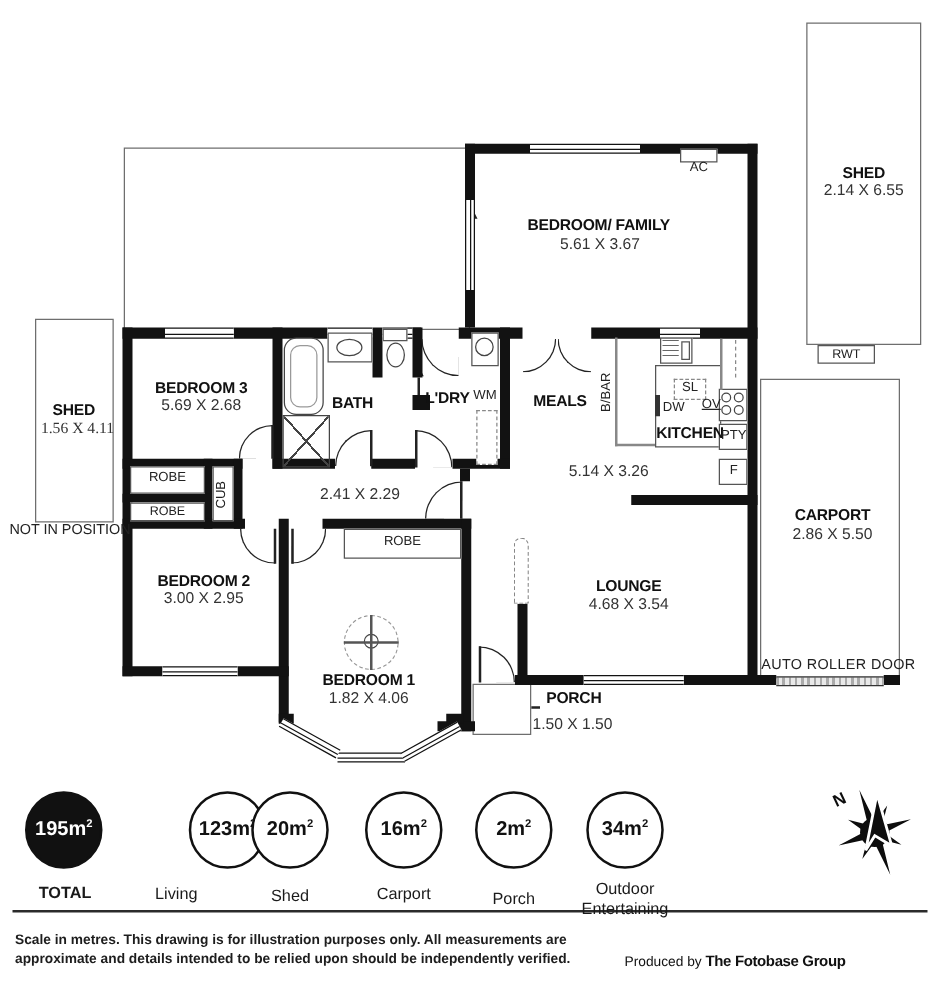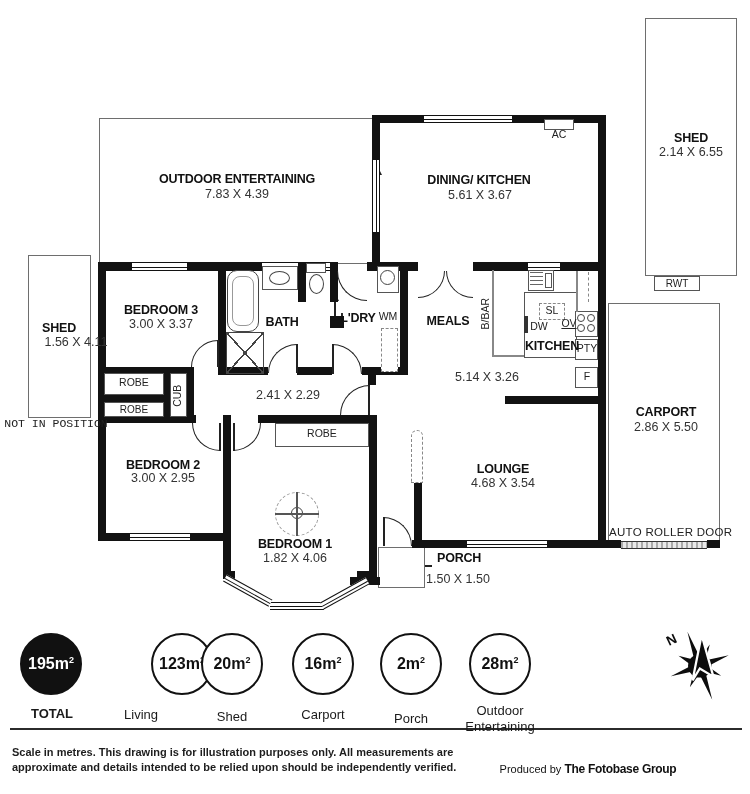--- a/index.html
+++ b/index.html
@@ -52,35 +52,33 @@
   .divider{position:absolute;background:#2b2b2b;}
   .foot{position:absolute;font-size:11px;color:#1d1d1d;line-height:1.2;font-weight:bold;}
   .prod{position:absolute;font-size:11px;color:#111;text-align:center;}
   .prod b{font-size:12px;letter-spacing:-0.3px;}
 </style>
 </head>
 <body>
 
 <div id="plan">
 
-  <div class="lbl rname" style="left:137px;top:173px;width:200px;">OUTDOOR ENTERTAINING</div>
-  <div class="lbl rdim" style="left:137px;top:188px;width:200px;">7.83 X 4.39</div>
-
-  <div class="lbl rname" style="left:399px;top:174px;width:160px;">DINING/ KITCHEN</div>
+
+  <div class="lbl rname" style="left:399px;top:174px;width:160px;">BEDROOM/ FAMILY</div>
   <div class="lbl rdim" style="left:400px;top:189px;width:160px;">5.61 X 3.67</div>
 
   <div class="lbl rname" style="left:641px;top:132px;width:100px;">SHED</div>
   <div class="lbl rdim" style="left:641px;top:146px;width:100px;">2.14 X 6.55</div>
 
   <div class="lbl rname" style="left:9px;top:322px;width:100px;">SHED</div>
-  <div class="lbl rdim" style="left:26px;top:336px;width:100px;">1.56 X 4.11</div>
-  <div class="lbl note" style="left:1px;top:418px;width:110px;font-family:Liberation Mono, monospace;">NOT IN POSITION</div>
+  <div class="lbl rdim" style="left:12px;top:336px;width:100px;font-family:Liberation Serif, serif;">1.56 X 4.11</div>
+  <div class="lbl note" style="left:1px;top:418px;width:110px;">NOT IN POSITION</div>
 
   <div class="lbl rname" style="left:81px;top:304px;width:160px;">BEDROOM 3</div>
-  <div class="lbl rdim" style="left:81px;top:318px;width:160px;">3.00 X 3.37</div>
+  <div class="lbl rdim" style="left:81px;top:318px;width:160px;">5.69 X 2.68</div>
 
   <div class="lbl rname" style="left:252px;top:316px;width:60px;">BATH</div>
   <div class="lbl rname" style="left:328px;top:312px;width:60px;">L'DRY</div>
   <div class="lbl sm" style="left:373px;top:311px;width:30px;">WM</div>
 
   <div class="lbl rname" style="left:408px;top:315px;width:80px;">MEALS</div>
   <div class="lbl rname" style="left:512px;top:340px;width:80px;">KITCHEN</div>
   <div class="lbl rdim" style="left:437px;top:371px;width:100px;">5.14 X 3.26</div>
 
   <div class="lbl rdim" style="left:233px;top:389px;width:110px;">2.41 X 2.29</div>
@@ -275,21 +273,21 @@
   <div class="circle" style="left:201px;top:633px;">
       <span><span>20m</span><sup>2</sup></span>
     </div>
   <div class="circle" style="left:292px;top:633px;">
       <span><span>16m</span><sup>2</sup></span>
     </div>
   <div class="circle" style="left:380px;top:633px;">
       <span><span>2m</span><sup>2</sup></span>
     </div>
   <div class="circle" style="left:469px;top:633px;">
-      <span><span>28m</span><sup>2</sup></span>
+      <span><span>34m</span><sup>2</sup></span>
     </div>
 
   <div class="clabel bold" style="left:-3px;top:706px;width:110px;">TOTAL</div>
   <div class="clabel" style="left:86px;top:707px;width:110px;">Living</div>
   <div class="clabel" style="left:177px;top:709px;width:110px;">Shed</div>
   <div class="clabel" style="left:268px;top:707px;width:110px;">Carport</div>
   <div class="clabel" style="left:356px;top:711px;width:110px;">Porch</div>
   <div class="clabel" style="left:445px;top:703px;width:110px;">Outdoor</div>
   <div class="clabel" style="left:445px;top:719px;width:110px;">Entertaining</div>
 </div>

